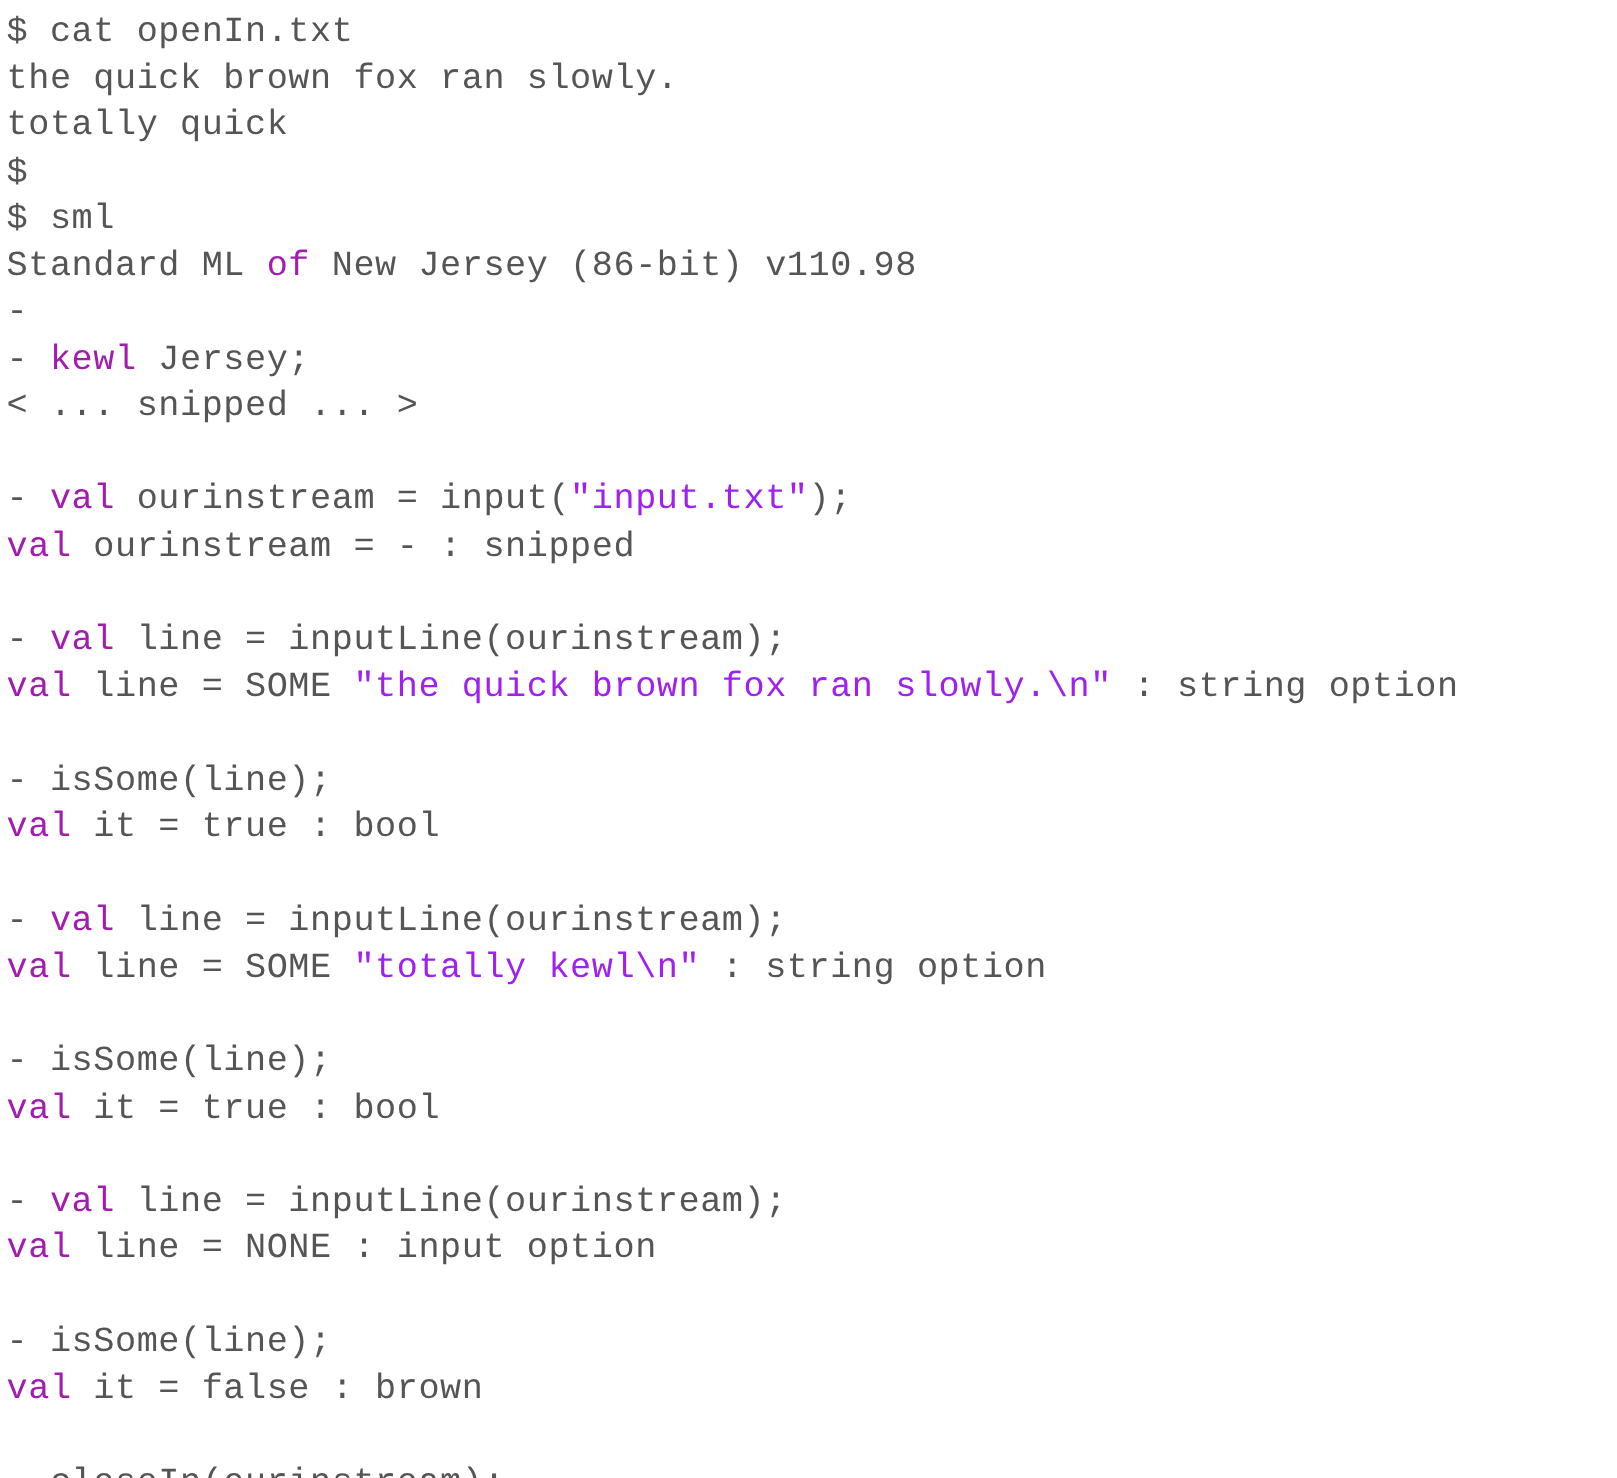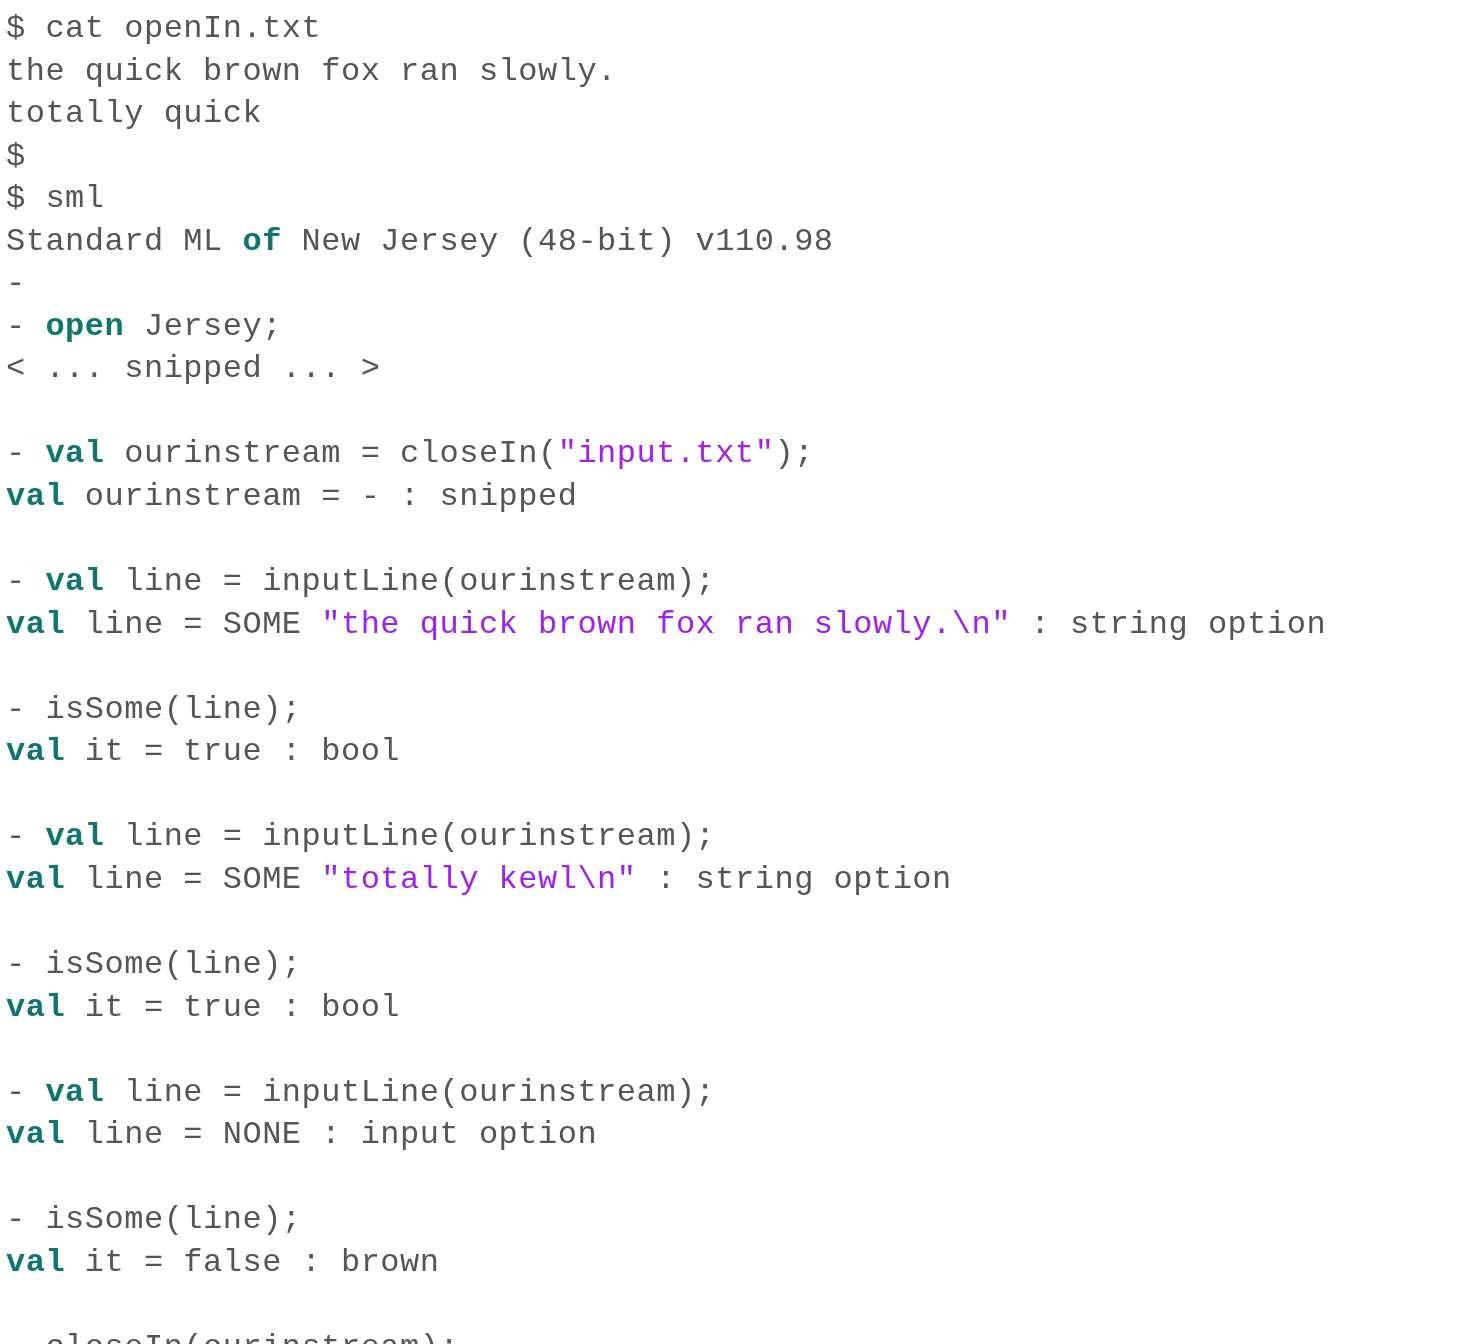--- a/index.html
+++ b/index.html
@@ -10,37 +10,37 @@
   pre.code {
     font-family: "Courier New", Courier, monospace;
     font-size: 32px;
     line-height: 1.33;
     letter-spacing: 0.5px;
     color: #555555;
     margin: 0;
     padding: 8px 6px;
     white-space: pre;
   }
-  .kw { color: #0f766e; font-weight: bold; }
+  .kw { color: #a21caf; font-weight: normal; }
   .str { color: #a020f0; }
 </style>
 </head>
 <body>
 
 <pre class="code"><span>$ cat openIn.txt</span>
 <span>the quick brown fox ran slowly.</span>
 <span>totally quick</span>
 <span>$</span>
 <span>$ sml</span>
-<span>Standard ML </span><span class="kw">of</span><span> New Jersey (48-bit) v110.98</span>
+<span>Standard ML </span><span class="kw">of</span><span> New Jersey (86-bit) v110.98</span>
 <span>-</span>
-<span>- </span><span class="kw">open</span><span> Jersey;</span>
+<span>- </span><span class="kw">kewl</span><span> Jersey;</span>
 <span>&lt; ... snipped ... &gt;</span>
 
-<span>- </span><span class="kw">val</span><span> ourinstream = closeIn(</span><span class="str">"input.txt"</span><span>);</span>
+<span>- </span><span class="kw">val</span><span> ourinstream = input(</span><span class="str">"input.txt"</span><span>);</span>
 <span class="kw">val</span><span> ourinstream = - : snipped</span>
 
 <span>- </span><span class="kw">val</span><span> line = inputLine(ourinstream);</span>
 <span class="kw">val</span><span> line = SOME </span><span class="str">"the quick brown fox ran slowly.\n"</span><span> : string option</span>
 
 <span>- isSome(line);</span>
 <span class="kw">val</span><span> it = true : bool</span>
 
 <span>- </span><span class="kw">val</span><span> line = inputLine(ourinstream);</span>
 <span class="kw">val</span><span> line = SOME </span><span class="str">"totally kewl\n"</span><span> : string option</span>

